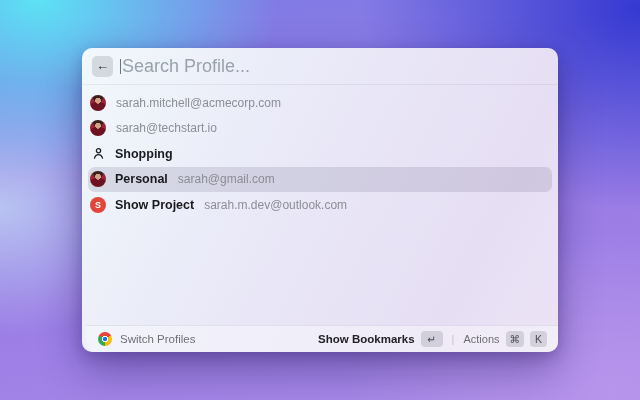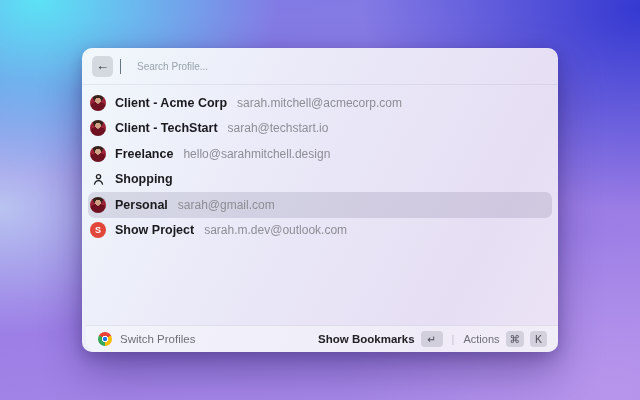--- a/index.html
+++ b/index.html
@@ -32,23 +32,22 @@
   .back {
     width:21px; height:21px; border:none; border-radius:5px;
     background:rgba(110,115,125,.22); color:#2c2c30;
     font-size:13px; line-height:20px; cursor:pointer; flex:0 0 auto;
     display:flex; align-items:center; justify-content:center;
     font-family:"Liberation Sans", sans-serif;
   }
   .caret { width:1px; height:15px; background:#66757f; margin:0 1px 0 7px; flex:0 0 auto; }
   .searchinput {
     flex:1; border:none; outline:none; background:transparent;
-    font-size:10px; color:#2c3338; padding:0; height:20px;
+    font-size:18px; color:#2c3338; padding:0; height:20px;
     font-family:"Liberation Sans", sans-serif;
-    margin-left:15px;
   }
   .searchinput::placeholder { color:#98a3ab; opacity:1; }
   
   .list { position:absolute; top:42px; left:6px; right:6px; }
   .row {
     height:25.5px; display:flex; align-items:center;
     padding:0 8px 0 2px; border-radius:7px; cursor:pointer;
   }
   .row.selected { background:rgba(96,90,122,.17); }
   .av {
@@ -104,32 +103,25 @@
       <button class="back">
         <span>←</span>
       </button>
       <span class="caret"></span>
       <input class="searchinput" type="text" placeholder="Search Profile..." style="">
     </div>
 
     <div class="list">
         <div class="row">
     <span class="av av-photo"></span>
-    <span class="nm">Client - Acme Corp</span>
     <span class="em">sarah.mitchell@acmecorp.com</span>
   </div>
         <div class="row">
     <span class="av av-photo"></span>
-    <span class="nm">Client - TechStart</span>
     <span class="em">sarah@techstart.io</span>
-  </div>
-        <div class="row">
-    <span class="av av-photo"></span>
-    <span class="nm">Freelance</span>
-    <span class="em">hello@sarahmitchell.design</span>
   </div>
         <div class="row">
     <span class="av">
             <svg class="person-svg" width="15" height="15" viewBox="0 0 24 24">
               <circle cx="12" cy="7.5" r="3.4" fill="none" stroke="#1c1c1e" stroke-width="2.1"></circle>
               <path d="M5.6 19.5c1-3.8 3.4-5.7 6.4-5.7s5.4 1.9 6.4 5.7" fill="none" stroke="#1c1c1e" stroke-width="2.1" stroke-linecap="round"></path>
             </svg>
           </span>
     <span class="nm">Shopping</span>
 

